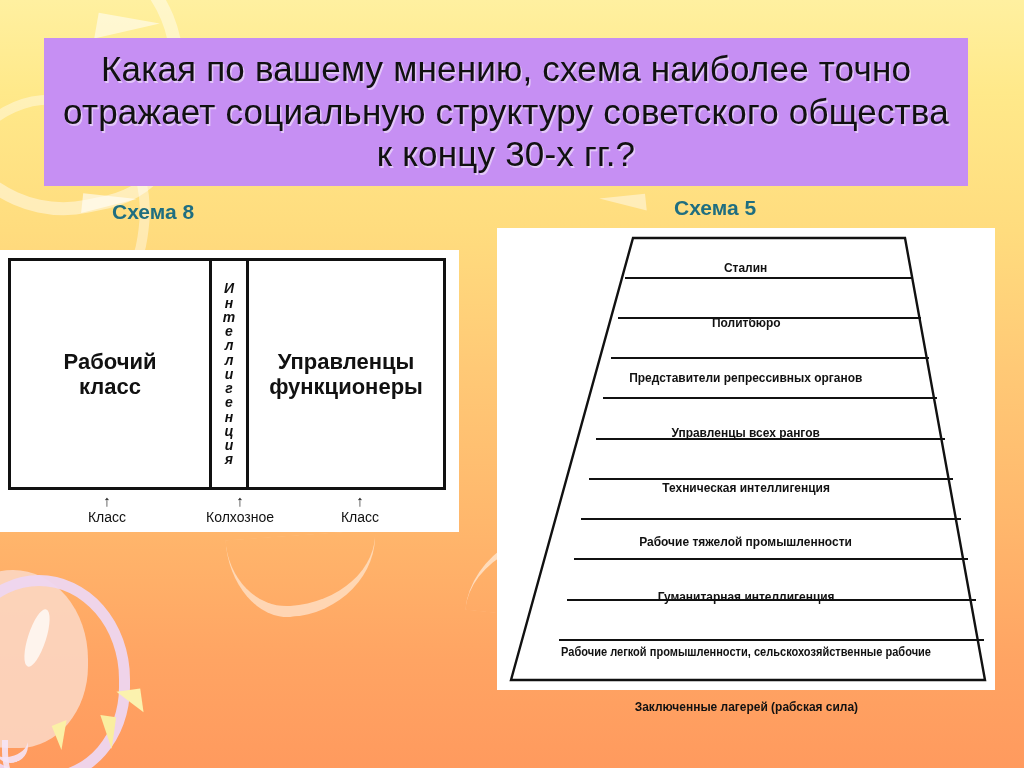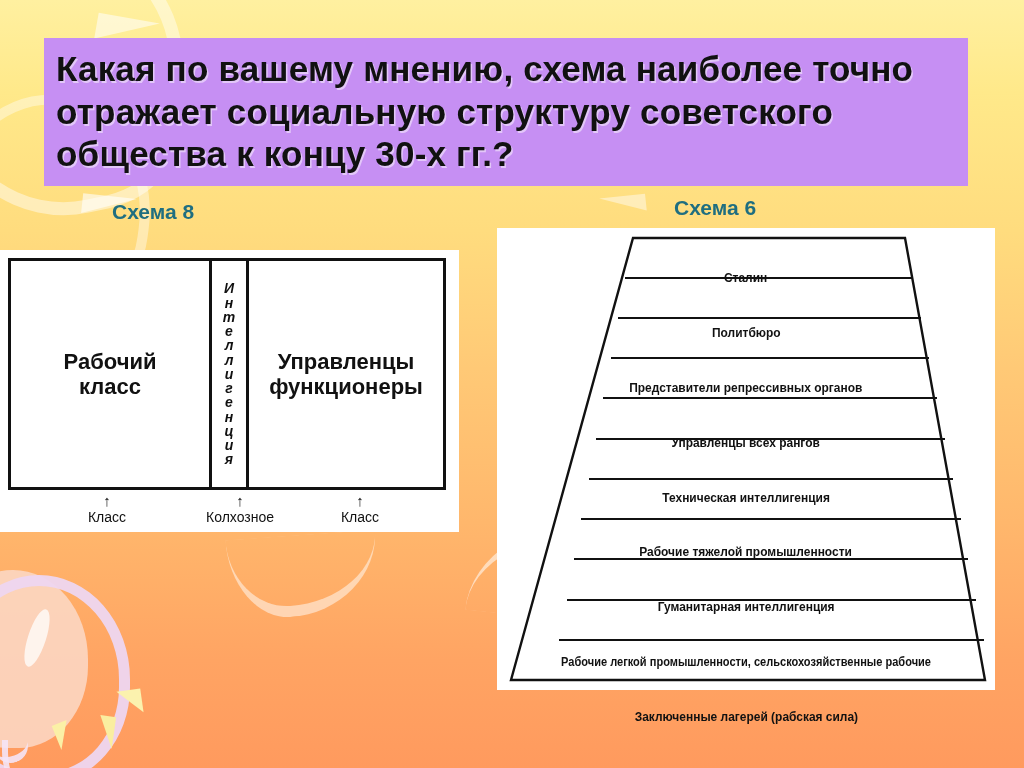--- a/index.html
+++ b/index.html
@@ -147,22 +147,23 @@
     position: absolute;
     left: 44px;  top: 38px;
     width: 924px; height: 148px;
     background: #C68FF3;
     display: flex;
     align-items: center;
     justify-content: center;
   }
   #title-text {
     font-size: 35px;
-    font-weight: bold;
+    font-weight: normal;
     color: #111111;
+    text-align: center;
     line-height: 1.22;
     letter-spacing: 0.2px;
     text-shadow: 1.5px 1.5px 0 rgba(255,255,255,0.5);
     padding: 0 12px;
   }
 
   
   .scheme-caption {
     position: absolute;
     font-size: 21px;
@@ -253,21 +254,21 @@
     width: 498px; height: 462px;
     background: #FFFFFF;
   }
   #pyramid {
     position: absolute;
     left: 0; top: 0;
     width: 498px; height: 462px;
   }
   #pyramid-levels {
     position: absolute;
-    left: 0; top: 22px;
+    left: 0; top: 12px;
     width: 498px; height: 494px;
     display: flex;
     flex-direction: column;
   }
   .level {
     flex: 1 1 0;
     position: relative;
     display: flex;
     align-items: center;
     justify-content: center;
@@ -301,21 +302,21 @@
   <div class="deco balloon-string"></div>
   <div class="deco conf conf-1"></div>
   <div class="deco conf conf-2"></div>
   <div class="deco conf conf-3"></div>
 
   <div id="title-box">
     <div id="title-text">Какая по вашему мнению, схема наиболее точно отражает социальную структуру советского общества к концу 30-х гг.?</div>
   </div>
 
   <div class="scheme-caption" id="caption-1">Схема 8</div>
-  <div class="scheme-caption" id="caption-2">Схема 6</div>
+  <div class="scheme-caption" id="caption-2">Схема 5</div>
 
   <div id="panel-1">
     <div id="scheme1-box">
 
       <div class="s1-cell" id="s1-workers">
         <div class="s1-label">
           <span>Рабочий</span><br>
           <span>класс</span>
         </div>
       </div>

